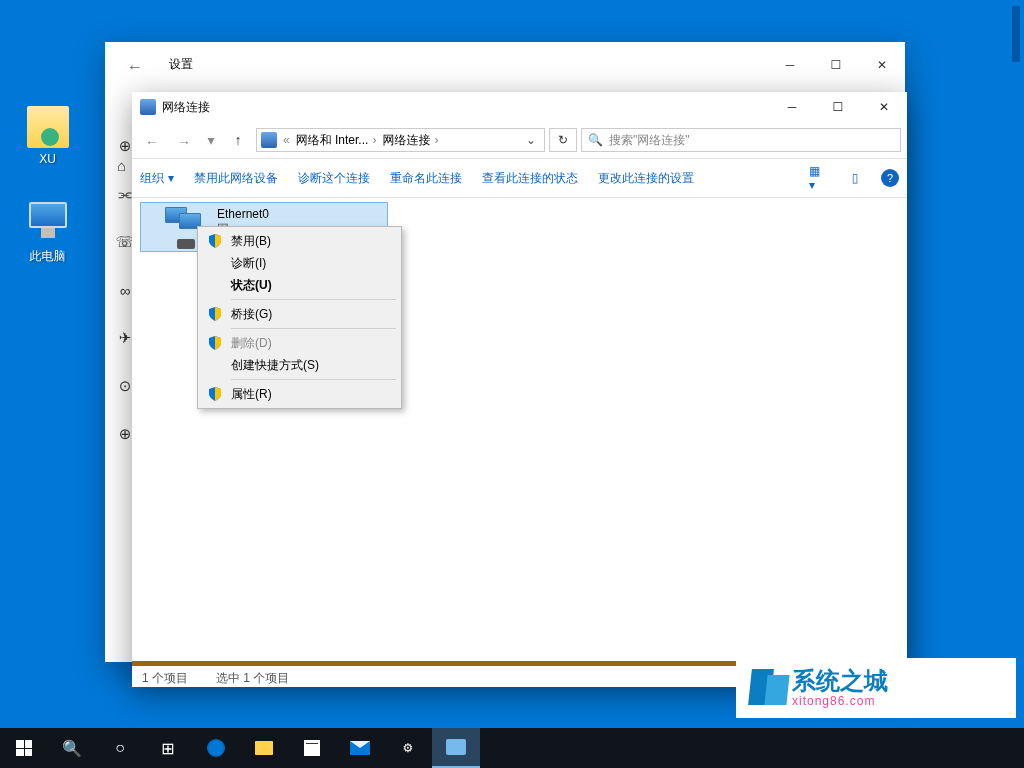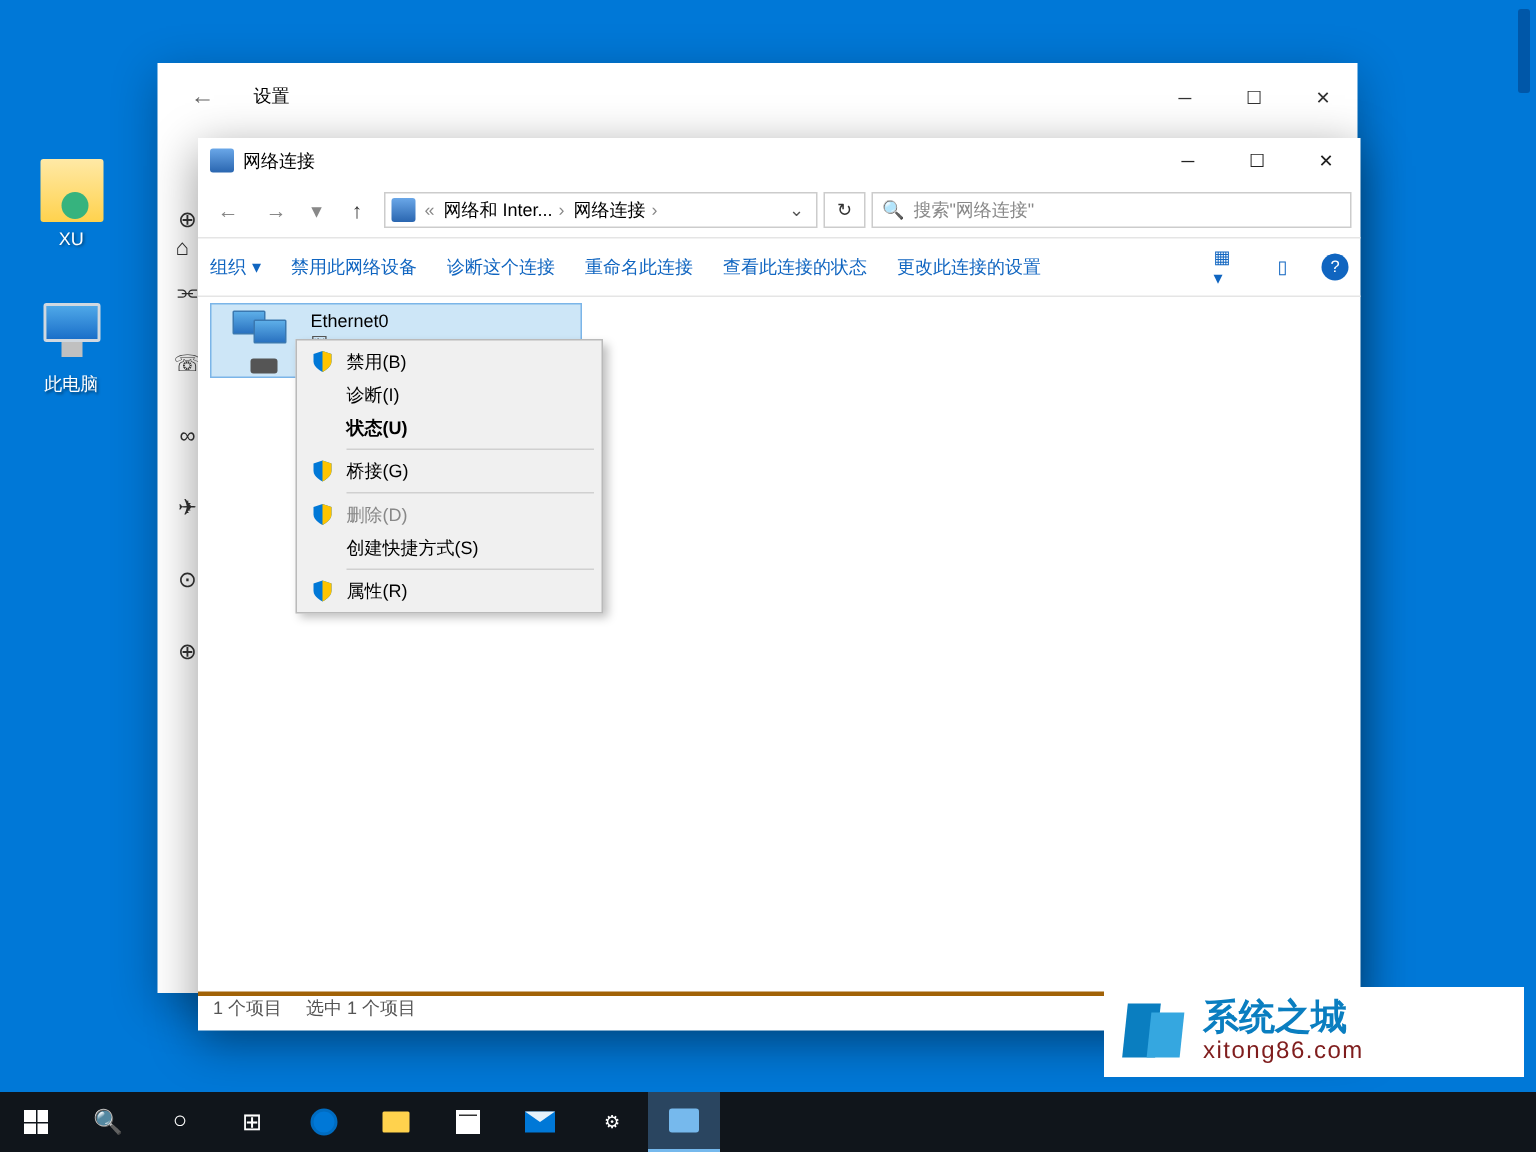--- a/index.html
+++ b/index.html
@@ -58,50 +58,50 @@
 .search-box input::placeholder { color: #888; }
 
 .nw-toolbar { height:40px; border-top:1px solid #e5e5e5; border-bottom:1px solid #e5e5e5; display:flex; align-items:center; padding:0 8px; gap:20px; }
 .tb-org { display:flex; align-items:center; gap:4px; color:#1065c0; }
 .tb-link { color:#1065c0; cursor:pointer; }
 .tb-right { margin-left:auto; display:flex; align-items:center; gap:16px; }
 .tb-iconbtn { width:20px; height:20px; display:flex; align-items:center; justify-content:center; color:#1065c0; }
 .tb-help { width:18px; height:18px; border-radius:50%; background:#1065c0; color:white; display:flex; align-items:center; justify-content:center; font-size:11px; }
 
 .nw-content { flex:1; position:relative; padding:4px 8px; }
-.conn-item { width:248px; height:50px; border:1px solid #7bb5e8; background:#cde6f7; display:flex; align-items:flex-start; padding:2px 14px; gap:10px; position:relative; }
+.conn-item { width:248px; height:50px; border:1px solid #7bb5e8; background:#cde6f7; display:flex; align-items:flex-start; padding:2px 24px; gap:10px; position:relative; }
 .conn-icon { width:42px; height:42px; position:relative; margin-top:2px; }
 .conn-mon1, .conn-mon2 { position:absolute; width:22px; height:16px; background:linear-gradient(#5daee8,#2a72c0); border:1px solid #3a78b0; border-radius:1px; }
 .conn-mon1 { top:0; left:0; }
 .conn-mon2 { top:6px; left:14px; }
 .conn-plug { position:absolute; bottom:0; left:12px; width:18px; height:10px; background:#555; border-radius:2px; }
 .conn-label { font-size:12px; margin-top:2px; }
 .conn-sub { font-size:12px; color:#555; }
 
 
 .ctx-menu { position:absolute; top:226px; left:197px; width:205px; background:#f0f0f0; border:1px solid #bababa; box-shadow: 3px 3px 6px rgba(0,0,0,0.25); padding:3px; }
 .ctx-item { height:22px; display:flex; align-items:center; padding:0 8px 0 30px; position:relative; cursor:default; font-size:12px; color:#000; }
 .ctx-item.bold { font-weight:bold; }
 .ctx-item.disabled { color:#888; }
 .ctx-sep { height:1px; background:#d0d0d0; margin:3px 2px 3px 30px; }
 .shield { position:absolute; left:6px; width:16px; height:16px; }
 .shield svg { width:16px; height:16px; }
 
-.nw-statusbar { height:26px; border-top:3px solid #a16207; display:flex; align-items:flex-start; padding:0 10px; gap:16px; font-size:12px; color:#555; }
+.nw-statusbar { height:26px; border-top:5px solid #a16207; display:flex; align-items:flex-end; padding:0 10px; gap:28px; font-size:12px; color:#555; }
 .status-view { margin-left:auto; display:flex; gap:4px; }
 .view-btn { width:22px; height:18px; border:1px solid #bbb; display:flex; align-items:center; justify-content:center; }
 
 
-.watermark { position:absolute; bottom:50px; right:8px; width:280px; height:60px; background:white; display:flex; align-items:center; padding:4px 10px; gap:10px; }
+.watermark { position:absolute; bottom:50px; right:8px; width:280px; height:60px; background:white; display:flex; align-items:center; padding:4px 10px; }
 .wm-logo { width:46px; height:46px; position:relative; }
 .wm-logo .b1 { position:absolute; top:4px; left:4px; width:22px; height:36px; background:#0a7ec0; transform:skewX(-6deg); }
 .wm-logo .b2 { position:absolute; top:10px; left:20px; width:22px; height:30px; background:#35a7e0; transform:skewX(-6deg); }
 .wm-text { flex:1; }
 .wm-main { font-size:24px; font-weight:bold; color:#0a7ec0; line-height:1.1; }
-.wm-sub { font-size:16px; color:#7f1d1d; letter-spacing:1px; }
+.wm-sub { font-size:12px; color:#ec4899; letter-spacing:1px; }
 
 
 .right-bar { position:absolute; top:6px; right:4px; width:8px; height:56px; background:#0057a8; border-radius:2px; }
 
 
 .taskbar { position:absolute; bottom:0; left:0; right:0; height:40px; background:#10151b; display:flex; align-items:center; }
 .tb-item { width:48px; height:40px; display:flex; align-items:center; justify-content:center; color:white; font-size:16px; }
 .tb-item.active { background:#2a4560; border-bottom:2px solid #76b9ed; }
 .win-icon { width:16px; height:16px; display:grid; grid-template:1fr 1fr/1fr 1fr; gap:1px; }
 .win-icon span { background:white; }

